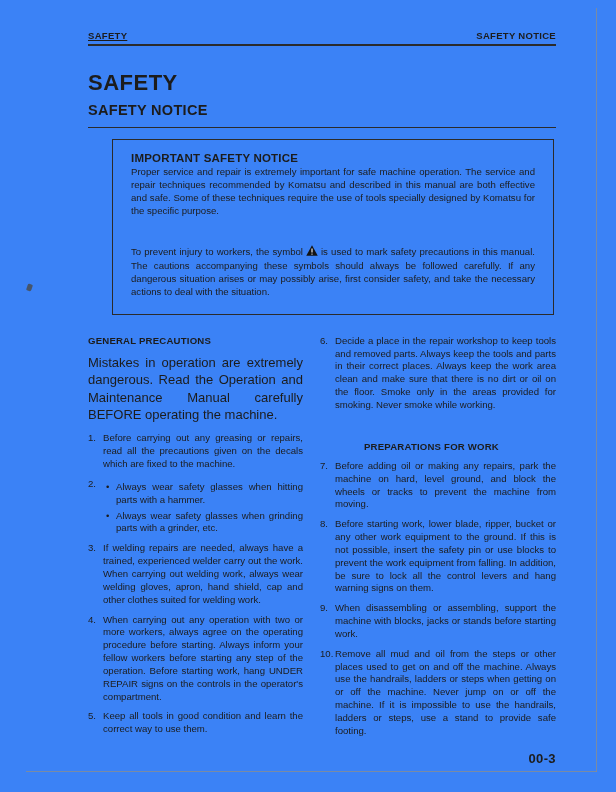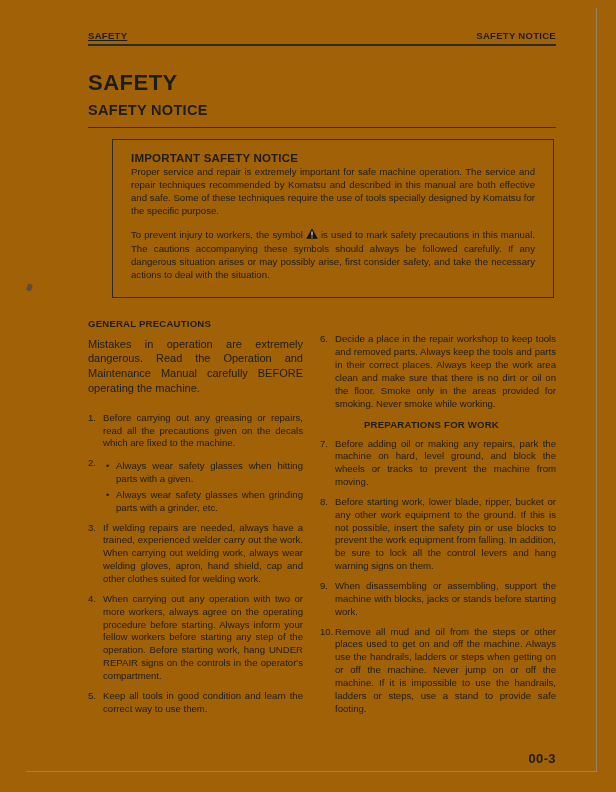--- a/index.html
+++ b/index.html
@@ -1,19 +1,19 @@
 <!DOCTYPE html>
 <html><head>
 <meta charset="utf-8">
 <style>
   html,body{margin:0;padding:0;background:#e9e7e2;}
   .page{
     position:relative;
     width:616px;height:792px;
-    background:#a16207;
+    background:#3b82f6;
     font-family:"Liberation Sans", sans-serif;
     color:#1c1c1c;
     overflow:hidden;
     margin:0 auto;
   }
   
   .edge-right{position:absolute;top:8px;bottom:20px;right:19px;width:0;border-right:1.3px solid #8f8d88;opacity:.75;}
   .edge-bottom{position:absolute;left:26px;right:19px;bottom:20px;height:0;border-bottom:1.3px solid #8f8d88;opacity:.75;}
   .artifact{position:absolute;left:27px;top:284px;width:5px;height:7px;background:#4a4a48;border-radius:2px 1px 2px 1px;transform:rotate(18deg);opacity:.8;}
 
@@ -30,30 +30,30 @@
   .doc-subtitle{font-size:14.5px;font-weight:bold;letter-spacing:.3px;margin-top:6px;}
   .subtitle-rule{border-top:1.6px solid #2b2b2b;margin-top:9px;}
 
   .notice-box{
     border:1.3px solid #2b2b2b;
     margin:11px 2px 20px 24px;
     padding:12px 18px 15px 18px;
   }
   .notice-box .box-heading{font-size:11.5px;font-weight:bold;letter-spacing:.2px;margin-bottom:2px;}
   .para{font-size:9.6px;line-height:1.34;text-align:justify;}
-  .notice-box .para + .para{margin-top:11px;}
+  .notice-box .para + .para{margin-top:28px;}
   .warn-icon{display:inline-block;vertical-align:-1px;margin:0 3px;}
 
-  .cols{display:flex;gap:17px;margin-top:4px;align-items:flex-end;}
+  .cols{display:flex;gap:17px;margin-top:4px;}
   .col-left{flex:0 0 215px;}
   .col-right{flex:1;min-width:0;}
 
   .sec-heading{font-size:9.6px;font-weight:bold;letter-spacing:.2px;margin:0 0 8px 0;}
-  .sec-heading.mid{margin-top:8px;padding-left:44px;}
-  .intro{font-size:11px;line-height:1.34;text-align:justify;margin-bottom:16px;}
+  .sec-heading.mid{margin-top:29px;padding-left:44px;}
+  .intro{font-size:13px;line-height:1.34;text-align:justify;margin-bottom:9px;}
 
   .item{display:flex;margin-bottom:7px;font-size:9.6px;line-height:1.34;}
   .item .num{flex:0 0 15px;}
   .item .body{flex:1;min-width:0;}
   .item .txt{text-align:justify;}
   .bullet{display:flex;margin-top:3px;margin-left:3px;}
   .bullet .bmark{flex:0 0 10px;}
   .bullet .btxt{flex:1;text-align:justify;}
 
   .page-number{
@@ -103,21 +103,21 @@
           <div class="body">
               <div class="txt">Before carrying out any greasing or repairs, read all the precautions given on the decals which are fixed to the machine.</div>
             </div>
         </div>
 
         <div class="item">
           <span class="num">2.</span>
           <div class="body">
             <div class="bullet">
               <span class="bmark">•</span>
-              <div class="btxt">Always wear safety glasses when hitting parts with a given.</div>
+              <div class="btxt">Always wear safety glasses when hitting parts with a hammer.</div>
             </div>
             <div class="bullet">
               <span class="bmark">•</span>
               <div class="btxt">Always wear safety glasses when grinding parts with a grinder, etc.</div>
             </div>
           </div>
         </div>
 
         <div class="item">
           <span class="num">3.</span>

